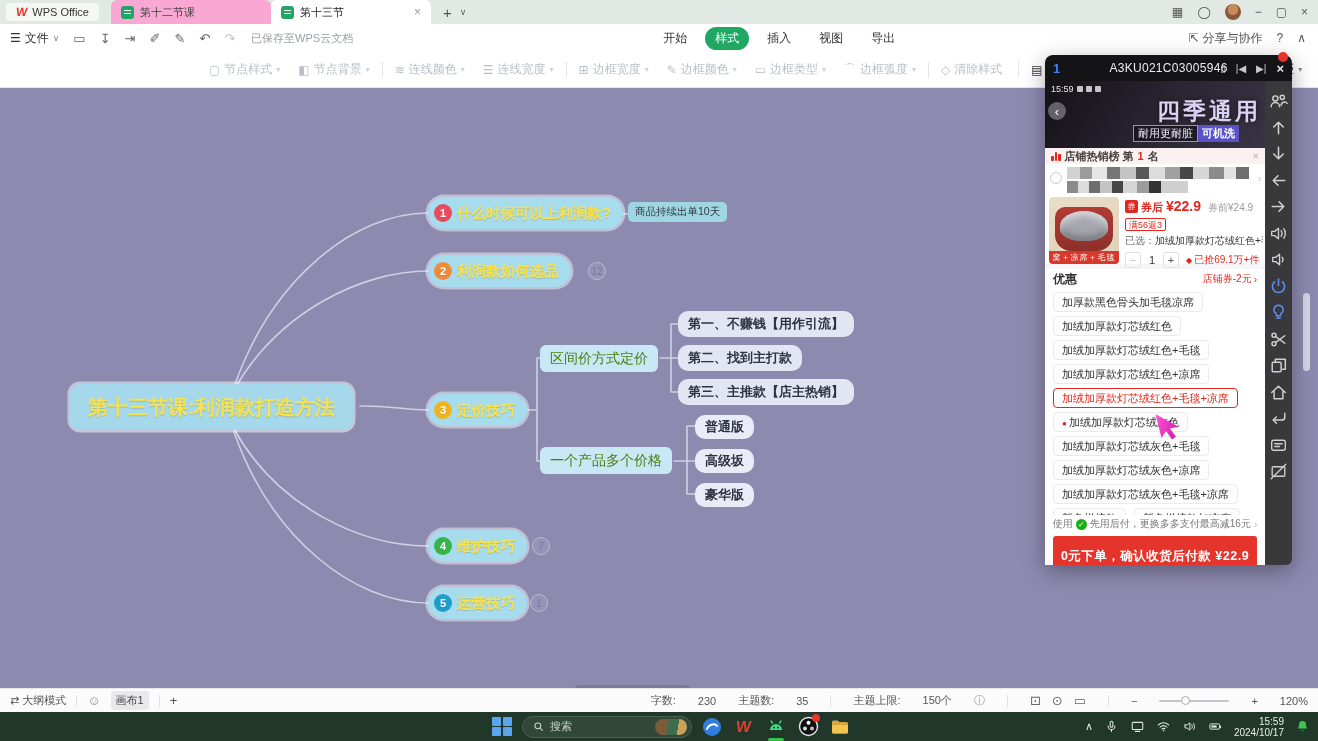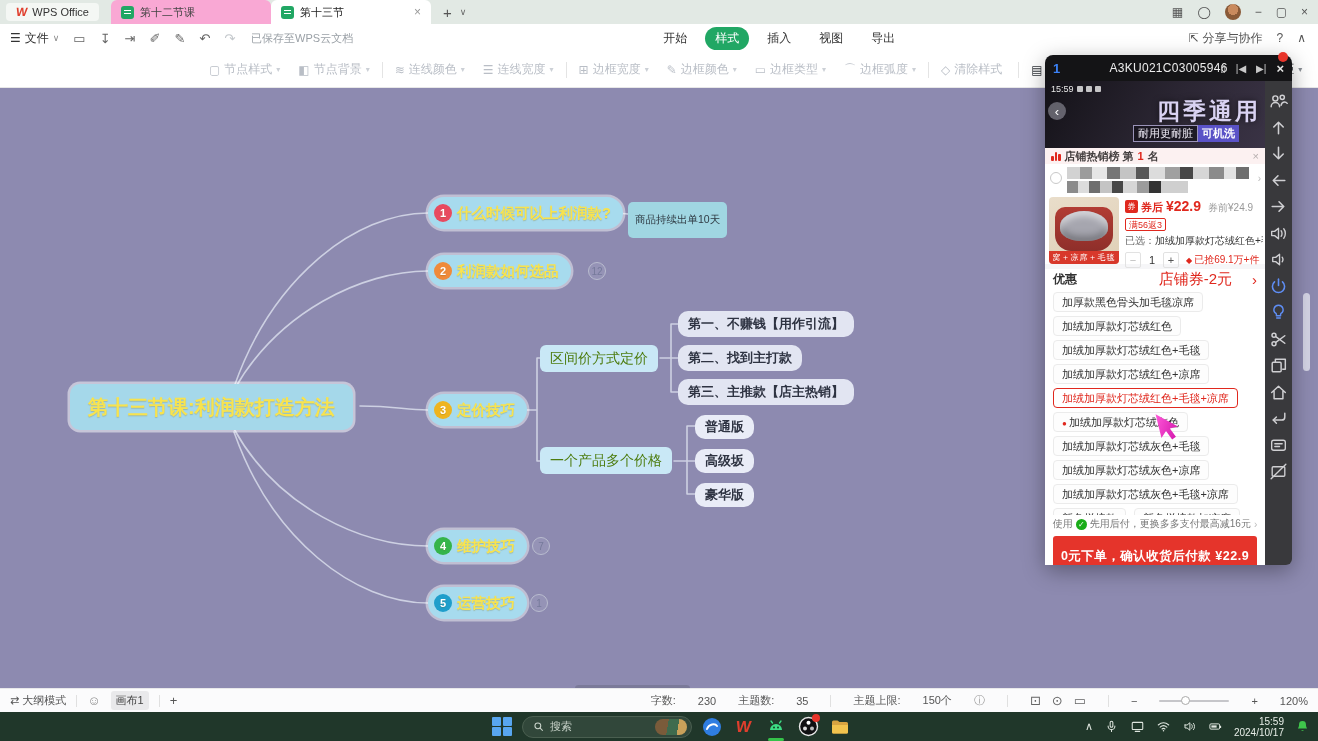--- a/index.html
+++ b/index.html
@@ -47,21 +47,21 @@
 .canvas{position:absolute;left:0;top:88px;width:1318px;height:600px;background:#8d8ab0;overflow:hidden}
 .links{position:absolute;left:0;top:0;pointer-events:none}
 .node{position:absolute;white-space:nowrap}
 .central{left:70px;top:296px;height:46px;display:flex;align-items:center;padding:0 18px;background:#a5d8ea;border-radius:10px;box-shadow:0 0 0 2.5px rgba(255,255,255,.5);font-size:20px;font-weight:bold;color:#f8e34e;text-shadow:0 1px 1px rgba(110,90,10,.25)}
 .pill{height:32px;display:inline-flex;align-items:center;gap:5px;padding:0 12px 0 6px;background:#a7dbee;border-radius:16px;box-shadow:0 0 0 2.5px rgba(255,255,255,.45);font-size:14.5px;font-weight:bold;color:#f8e34e;text-shadow:0 1px 1px rgba(110,90,10,.25)}
 .badge{width:18px;height:18px;border-radius:50%;display:flex;align-items:center;justify-content:center;color:#fff;font-size:11px;font-weight:bold;flex:none}
 .b1 .badge{background:#e84a5f}.b2 .badge{background:#ef8a3a}.b3 .badge{background:#eeb41f}
 .b4 .badge{background:#35b44a}.b5 .badge{background:#1f9ecb}
 .cnt{width:18px;height:18px;border-radius:50%;border:1.5px solid #b9bccf;color:#767a9b;font-size:10px;display:flex;align-items:center;justify-content:center;background:rgba(255,255,255,.08)}
 .cbox{height:27px;display:flex;align-items:center;padding:0 10px;background:#c9e8f6;border-radius:6px;font-size:14px;color:#4d7c0f;font-weight:500}
-.obox{height:36px;display:flex;align-items:center;padding:0 7px;background:#a0d6e2;border-radius:5px;font-size:10.5px;color:#2f3b44}
+.obox{height:20px;display:flex;align-items:center;padding:0 7px;background:#a0d6e2;border-radius:5px;font-size:10.5px;color:#2f3b44}
 .leaf{height:26px;display:flex;align-items:center;padding:0 10px;background:#e2e5f2;border-radius:10px;font-size:13px;font-weight:600;color:#2e3342}
 .ver{height:24px;display:flex;align-items:center;padding:0 10px;background:#e9ecf7;border-radius:10px;font-size:13px;font-weight:600;color:#2e3342}
 .vsb{position:absolute;right:8px;top:205px;width:7px;height:78px;border-radius:4px;background:rgba(235,235,245,.75)}
 .hsb{position:absolute;left:575px;top:597px;width:115px;height:7px;border-radius:4px;background:rgba(110,110,135,.55)}
 
 
 .overlay{position:absolute;left:1045px;top:55px;width:247px;height:510px;z-index:20;border-radius:8px 8px 6px 6px;box-shadow:0 6px 22px rgba(0,0,0,.35)}
 .ov-head{height:26px;background:#141416;border-radius:8px 8px 0 0;display:flex;align-items:center;padding:0 8px;position:relative}
 .ov-idx{color:#3b82f6;font-size:13px;font-weight:bold}
 .ov-id{position:absolute;left:0;right:0;text-align:center;color:#ececec;font-size:12px;letter-spacing:.3px;pointer-events:none}
@@ -108,21 +108,21 @@
 .selrow{margin-top:3px;font-size:10px;color:#333;white-space:nowrap;overflow:hidden;width:138px}
 .selrow .lab{color:#666}
 .steprow{margin-top:4px;display:flex;align-items:center}
 .stepbtn{width:16px;height:16px;border:1px solid #e2e2e2;border-radius:2px;display:flex;align-items:center;justify-content:center;font-size:11px;color:#bbb}
 .stepbtn.plus{color:#555}
 .qty{width:22px;text-align:center;font-size:11px;color:#333}
 .sold{margin-left:7px;color:#e0281e;font-size:10px;display:flex;align-items:center;gap:2px}
 .sold .d{font-size:8px}
 .dhead{height:20px;display:flex;align-items:center;padding:0 8px}
 .dtitle{font-size:12px;font-weight:bold;color:#333}
-.dcoupon{margin-left:auto;color:#e0281e;font-size:15px;display:flex;gap:20px;align-items:center}
+.dcoupon{margin-left:auto;color:#e0281e;font-size:10px;display:flex;gap:2px;align-items:center}
 .chips{height:226px;overflow:hidden;padding:3px 0 0 8px}
 .chip-row{margin-bottom:4px;line-height:0}
 .chip{display:inline-block;height:20px;line-height:18px;border:1px solid #ebebeb;background:#fdfdfd;border-radius:4px;padding:0 8px;font-size:11px;color:#333}
 .chip.selected{color:#e0281e;border-color:#e0281e;background:#fff}
 .chip.hot:before{content:"● ";color:#e0281e;font-size:8px}
 .chip-row.extra .chip{margin-right:8px}
 .paylater{height:18px;display:flex;align-items:center;justify-content:center;gap:3px;font-size:10px;color:#777;background:#fff}
 .plic{width:11px;height:11px;border-radius:50%;background:#1aad19;color:#fff;font-size:8px;line-height:11px;text-align:center}
 .buybtn{margin:3px 8px 0;height:41px;background:#e5342b;border-radius:3px;color:#fff;font-size:12.5px;font-weight:bold;display:flex;align-items:center;justify-content:center;letter-spacing:.5px}
 

